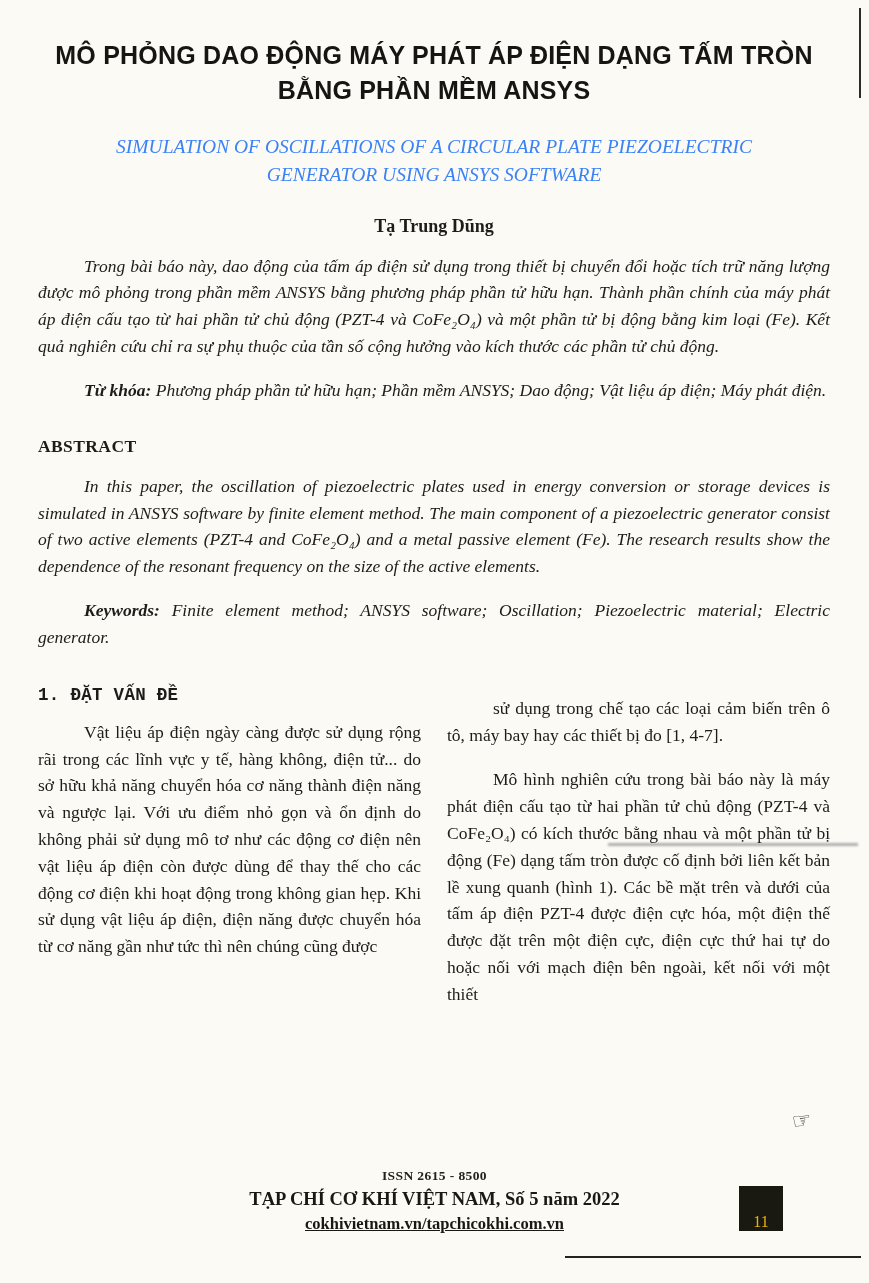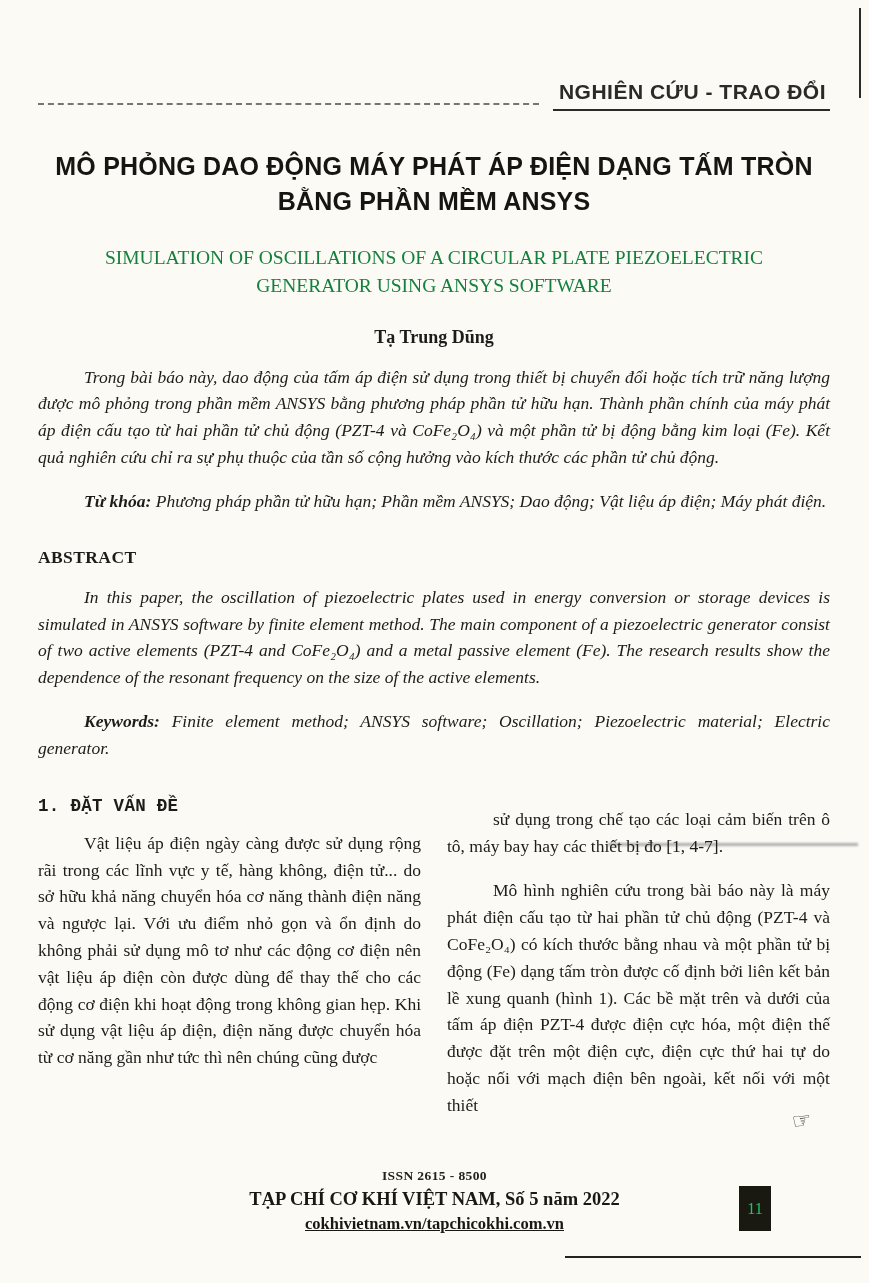--- a/index.html
+++ b/index.html
@@ -57,21 +57,22 @@
     line-height: 1.38;
     color: #161511;
     letter-spacing: .2px;
   }
   .title-en {
     margin: 26px auto 0 auto;
     max-width: 700px;
     text-align: center;
     font-size: 19.5px;
     line-height: 1.45;
-    color: #15803d;
+    color: #3b82f6;
+    font-style: italic;
   }
   .author {
     margin-top: 26px;
     text-align: center;
     font-weight: bold;
     font-size: 18px;
   }
   .affiliation {
     margin-top: 3px;
     text-align: center;
@@ -145,49 +146,45 @@
     margin-top: 4px;
     font-weight: bold;
     font-size: 16.5px;
     color: #1a1813;
     text-decoration: underline;
     cursor: pointer;
   }
   .page-number-box {
     position: absolute;
     left: 739px; top: 1186px;
-    width: 32px; height: 45px;
+    width: 44px; height: 45px;
     background: #191912;
-    color: #22c55e;
+    color: #eab308;
     font-family: "Liberation Serif", serif;
     font-size: 16px;
     display: flex;
-    align-items: center;
+    align-items: flex-end;
     justify-content: center;
   }
   .edge-line-bottom {
     position: absolute;
     left: 565px; top: 1256px;
     width: 296px; height: 2px;
     background: #22221e;
   }
 </style>
 </head>
 <body>
 
 <div class="page">
 
   <div class="edge-line-top"></div>
 
   <div class="content">
 
-    <div class="header-row">
-      <div class="header-dash"></div>
-      <div class="header-label">NGHIÊN CỨU - TRAO ĐỔI</div>
-    </div>
 
     <div class="title-vi">MÔ PHỎNG DAO ĐỘNG MÁY PHÁT ÁP ĐIỆN DẠNG TẤM TRÒN BẰNG PHẦN MỀM ANSYS</div>
 
     <div class="title-en">SIMULATION OF OSCILLATIONS OF A CIRCULAR PLATE PIEZOELECTRIC GENERATOR USING ANSYS SOFTWARE</div>
 
     <div class="author">Tạ Trung Dũng</div>
 
 
 
     <p class="para italic">Trong bài báo này, dao động của tấm áp điện sử dụng trong thiết bị chuyển đổi hoặc tích trữ năng lượng được mô phỏng trong phần mềm ANSYS bằng phương pháp phần tử hữu hạn. Thành phần chính của máy phát áp điện cấu tạo từ hai phần tử chủ động (PZT-4 và CoFe₂O₄) và một phần tử bị động bằng kim loại (Fe). Kết quả nghiên cứu chỉ ra sự phụ thuộc của tần số cộng hưởng vào kích thước các phần tử chủ động.</p>

